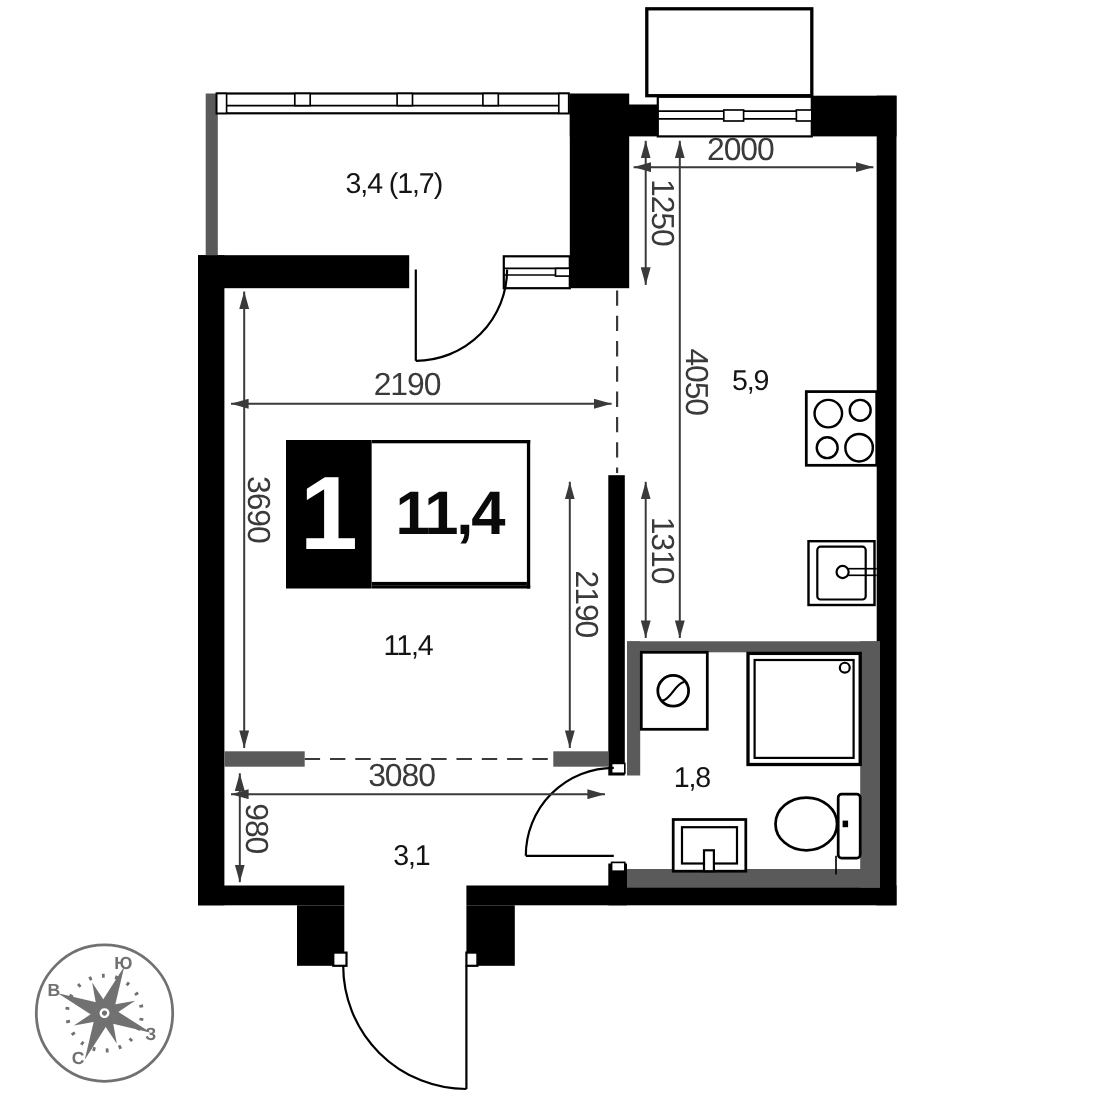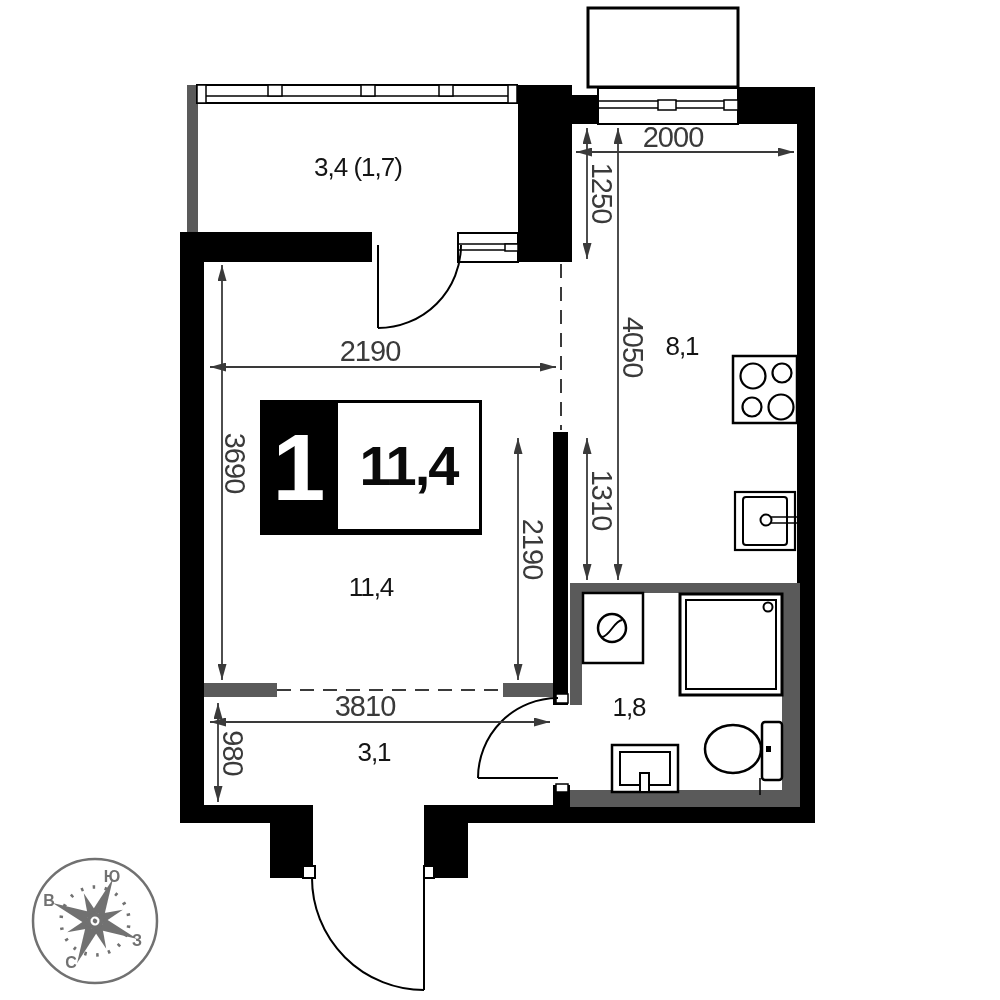--- a/index.html
+++ b/index.html
@@ -175,33 +175,33 @@
         <polygon points="0,46 -6.5,8 6.5,8"></polygon>
         <polygon points="-46,0 -8,-6.5 -8,6.5"></polygon>
         <circle r="8.5"></circle>
         <circle r="4.5" fill="#fff"></circle>
         <circle r="2.3"></circle>
       </g>
     </g>
   </svg>
 
   <span class="lbl room-label" style="left:358px; top:167px;">3,4 (1,7)</span>
-  <span class="lbl room-label" style="left:682px; top:346px;">8,1</span>
+  <span class="lbl room-label" style="left:682px; top:346px;">5,9</span>
   <span class="lbl room-label" style="left:371px; top:587px;">11,4</span>
   <span class="lbl room-label" style="left:629px; top:707px;">1,8</span>
-  <span class="lbl room-label" style="left:374px; top:752px;">3,1</span>
+  <span class="lbl room-label" style="left:374px; top:778px;">3,1</span>
 
   <span class="lbl dim-label" style="left:673px; top:137px;">2000</span>
   <span class="lbl dim-label v" style="left:601px; top:193px;">1250</span>
   <span class="lbl dim-label v" style="left:632px; top:347px;">4050</span>
   <span class="lbl dim-label" style="left:370px; top:351px;">2190</span>
   <span class="lbl dim-label v" style="left:234px; top:463px;">3690</span>
   <span class="lbl dim-label v" style="left:601px; top:500px;">1310</span>
   <span class="lbl dim-label v" style="left:532px; top:549px;">2190</span>
-  <span class="lbl dim-label" style="left:365px; top:706px;">3810</span>
+  <span class="lbl dim-label" style="left:365px; top:706px;">3080</span>
   <span class="lbl dim-label v" style="left:232px; top:753px;">980</span>
 
   <div class="infobox">
     <div class="black-cell">1</div>
     <div class="area-col">
       <div class="area-cell top">11,4</div>
     </div>
   </div>
 
   <span class="lbl compass-label" style="left:112px; top:877px;">Ю</span>

